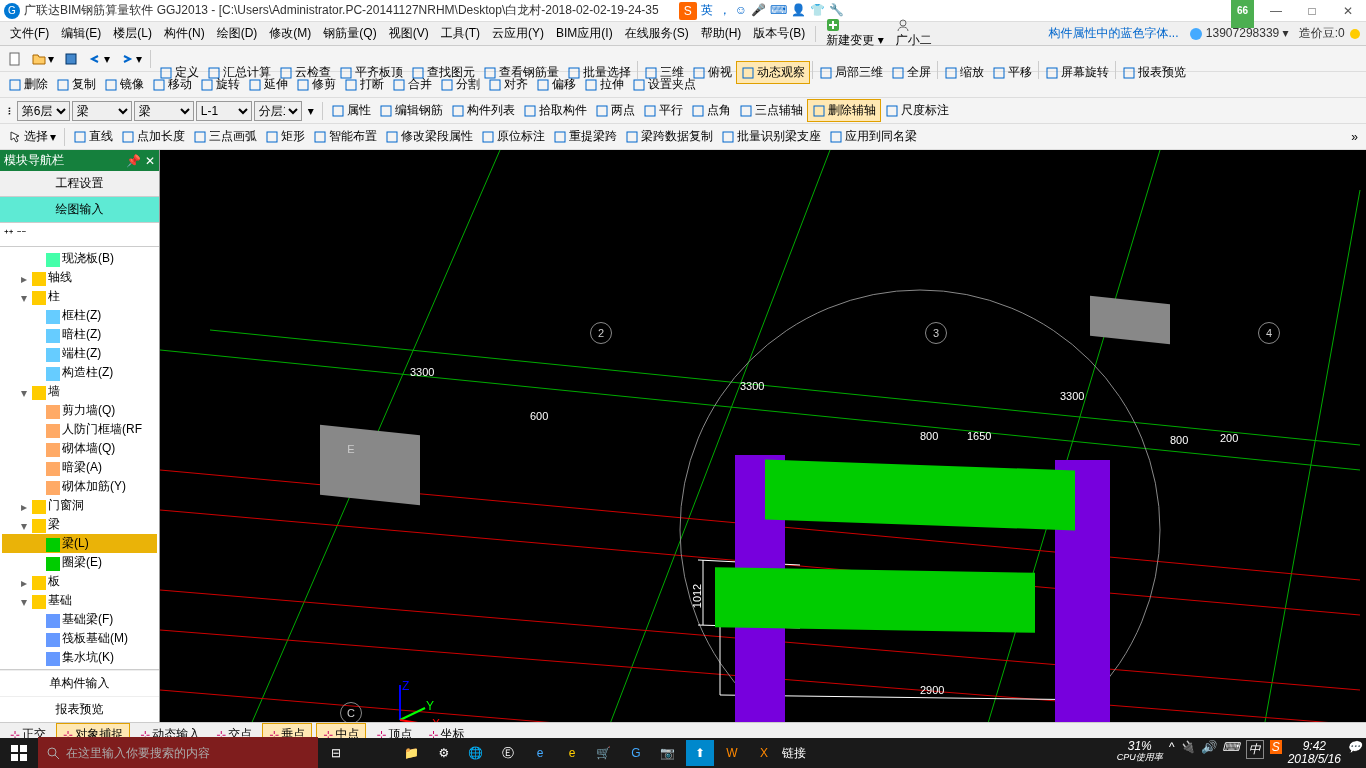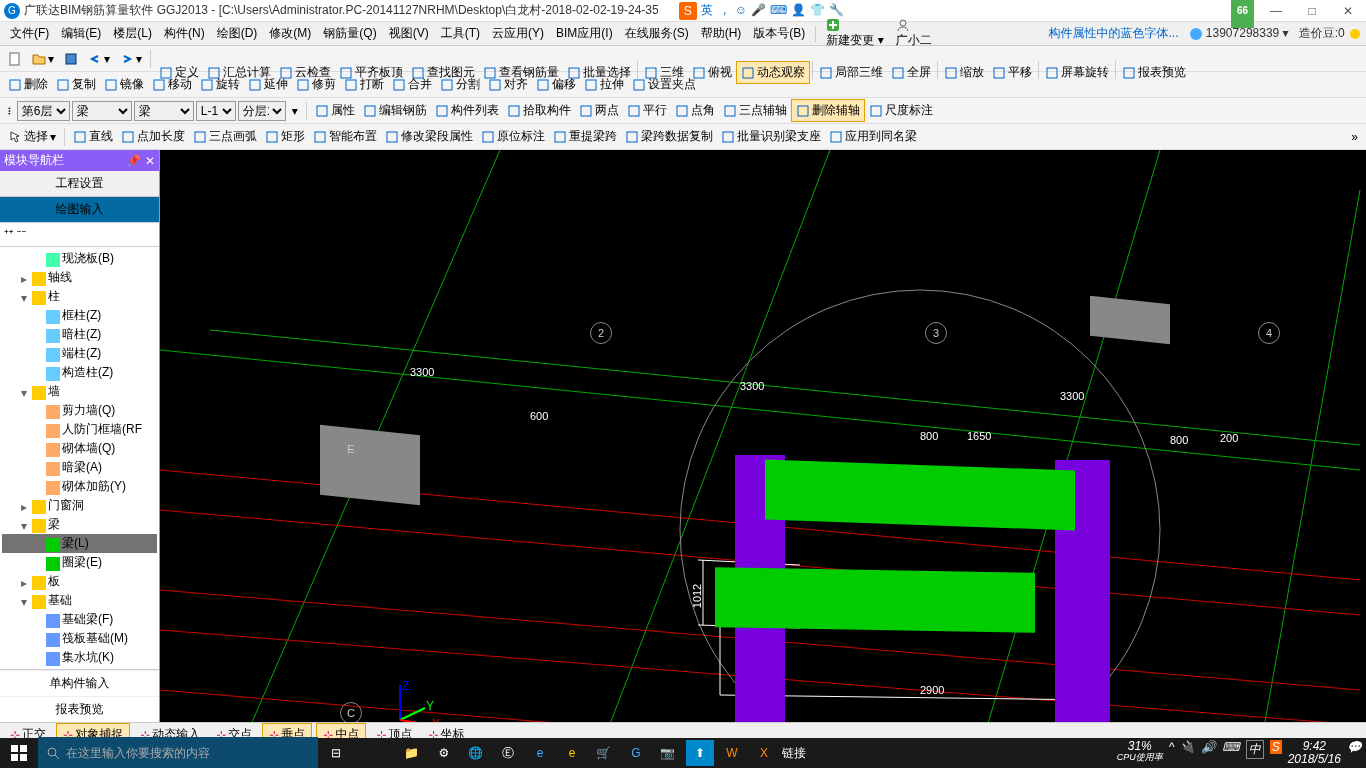--- a/index.html
+++ b/index.html
@@ -27,30 +27,30 @@
 
 .toolbar { height: 26px; display: flex; align-items: center; padding: 0 4px; background: #f4f4f4; border-bottom: 1px solid #ddd; gap: 2px; }
 .toolbar .tb-btn { padding: 2px 4px; display: inline-flex; align-items: center; gap: 2px; cursor: pointer; white-space: nowrap; }
 .toolbar .tb-btn.active { background: #ffe8b3; border: 1px solid #e0a000; }
 .toolbar .tb-sep { width: 1px; height: 18px; background: #ccc; margin: 0 2px; }
 .toolbar select { font-size: 12px; border: 1px solid #999; height: 20px; }
 
 
 .main { display: flex; height: 572px; }
 .sidebar { width: 160px; border-right: 1px solid #999; display: flex; flex-direction: column; background: #fff; }
-.sidebar-title { background: #8b5cf6; color: #fff; padding: 2px 4px; display: flex; justify-content: space-between; align-items: center; }
+.sidebar-title { background: #15803d; color: #fff; padding: 2px 4px; display: flex; justify-content: space-between; align-items: center; }
 .sidebar-tab { padding: 4px; text-align: center; border-bottom: 1px solid #ccc; background: #f0f0f0; }
-.sidebar-tab.active { background: #0369a1; }
+.sidebar-tab.active { background: #5eead4; }
 .sidebar-mini-toolbar { padding: 2px 4px; border-bottom: 1px solid #ccc; }
 .tree { flex: 1; overflow-y: auto; padding: 2px; }
 .tree-item { display: flex; align-items: flex-end; padding: 1px 2px; cursor: pointer; white-space: nowrap; }
 .tree-item .indent { display: inline-block; }
 .tree-item .toggle { width: 12px; display: inline-block; text-align: center; color: #666; }
 .tree-item .node-icon { width: 14px; height: 14px; margin: 0 2px; display: inline-block; }
-.tree-item.selected { background: #737373; }
+.tree-item.selected { background: #eab308; }
 .sidebar-bottom { border-top: 1px solid #ccc; }
 .sidebar-bottom div { padding: 4px; text-align: center; border-top: 1px solid #eee; }
 
 
 .canvas-wrap { flex: 1; position: relative; background: #000; overflow: hidden; }
 .dim-label { position: absolute; color: #fff; font-size: 11px; }
 .axis-bubble { position: absolute; width: 22px; height: 22px; border: 1px solid #888; border-radius: 50%; color: #ccc; display: flex; align-items: center; justify-content: center; font-size: 11px; }
 .beam-3d-green { position: absolute; background: #00cc00; }
 .col-3d-purple { position: absolute; background: #7700dd; }
 .slab-gray { position: absolute; background: #888; }
@@ -61,21 +61,21 @@
 .snapbar .snap-btn { padding: 2px 6px; display: inline-flex; align-items: center; gap: 2px; cursor: pointer; }
 .snapbar .snap-btn.active { background: #ffe8b3; border: 1px solid #e0a000; }
 
 
 .statusbar { height: 20px; display: flex; align-items: center; padding: 0 6px; background: #f0f0f0; border-top: 1px solid #ccc; gap: 20px; }
 .statusbar .right { margin-left: auto; }
 
 
 .taskbar { height: 30px; background: #1a1a1a; display: flex; align-items: center; padding: 0 4px; color: #fff; gap: 4px; position: absolute; bottom: 0; width: 100%; }
 .taskbar .start { width: 30px; height: 26px; display: flex; align-items: center; justify-content: center; }
-.taskbar .search { background: #0c4a6e; height: 33px; flex: 0 0 280px; display: flex; align-items: center; padding: 0 8px; color: #aaa; gap: 6px; }
+.taskbar .search { background: #7f1d1d; height: 33px; flex: 0 0 280px; display: flex; align-items: center; padding: 0 8px; color: #aaa; gap: 6px; }
 .taskbar .task-icon { width: 28px; height: 26px; display: flex; align-items: center; justify-content: center; color: #fff; }
 .taskbar .tray { margin-left: auto; display: flex; align-items: flex-start; gap: 6px; font-size: 11px; font-style: italic; }
 
 svg { display: block; }
 .ico-generic { width: 14px; height: 14px; }
 </style>
 </head>
 <body>
 
 <div class="titlebar">
@@ -356,21 +356,21 @@
         <span>设置夹点</span>
       </span>
     </div>
 </div>
 
 <div class="toolbar">
   <span class="tb-btn">፧</span>
   <select><option>第6层</option></select>
   <select style="width:60px"><option>梁</option></select>
   <select style="width:60px"><option>梁</option></select>
-  <select style="width:40px"><option>L-1</option></select>
+  <select style="width:56px"><option>L-1</option></select>
   <select style="width:48px"><option>分层1</option></select>
   <span class="tb-btn">▾</span>
   <span class="tb-sep"></span>
   <div id="tb3a" style="display: flex;">
       <span class="tb-btn">
         <svg width="14" height="14">
           <rect x="2" y="2" width="10" height="10" fill="none" stroke="#06c"></rect>
         </svg>
         <span>属性</span>
       </span>

